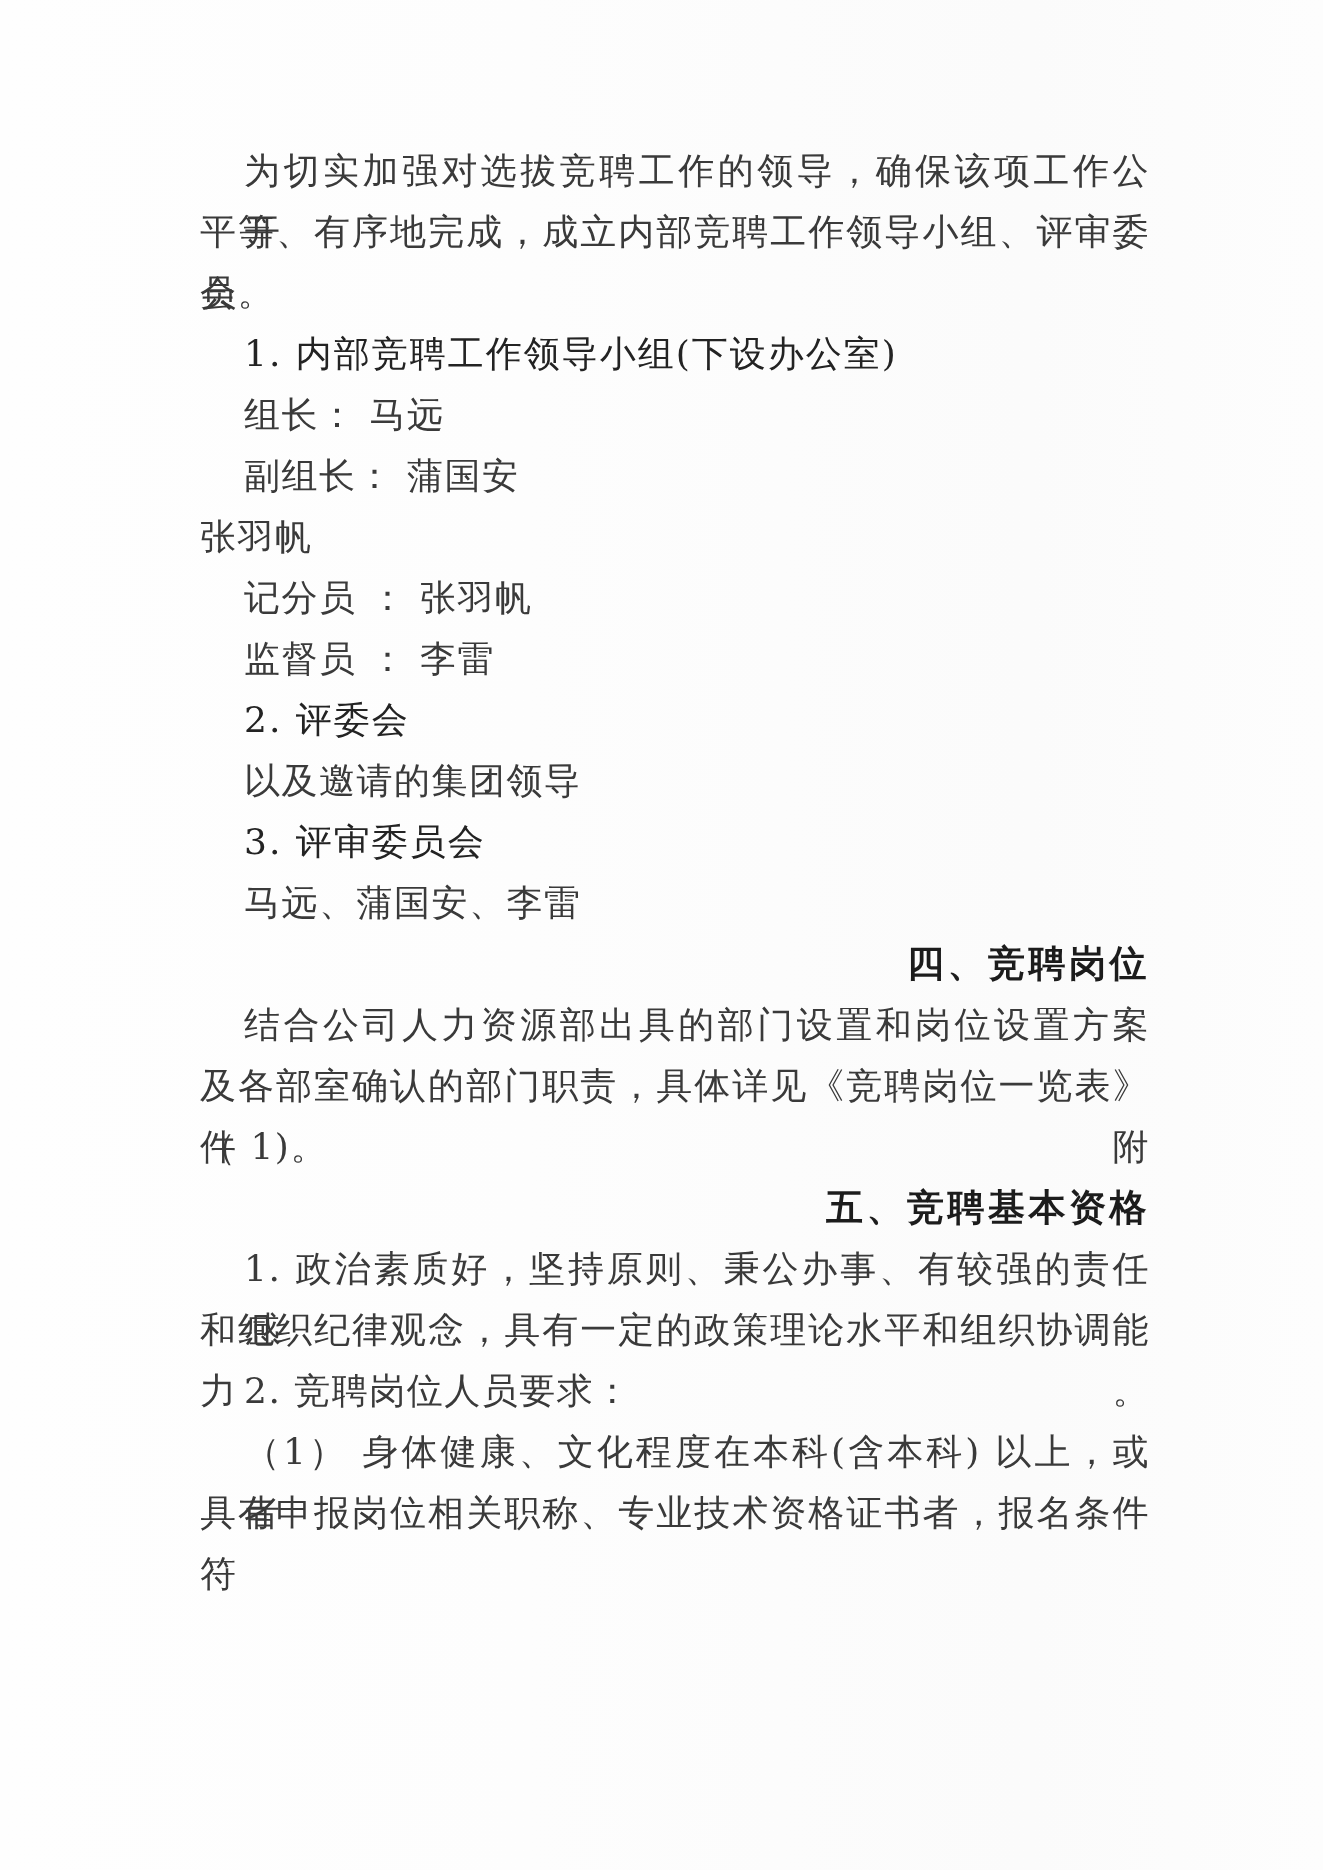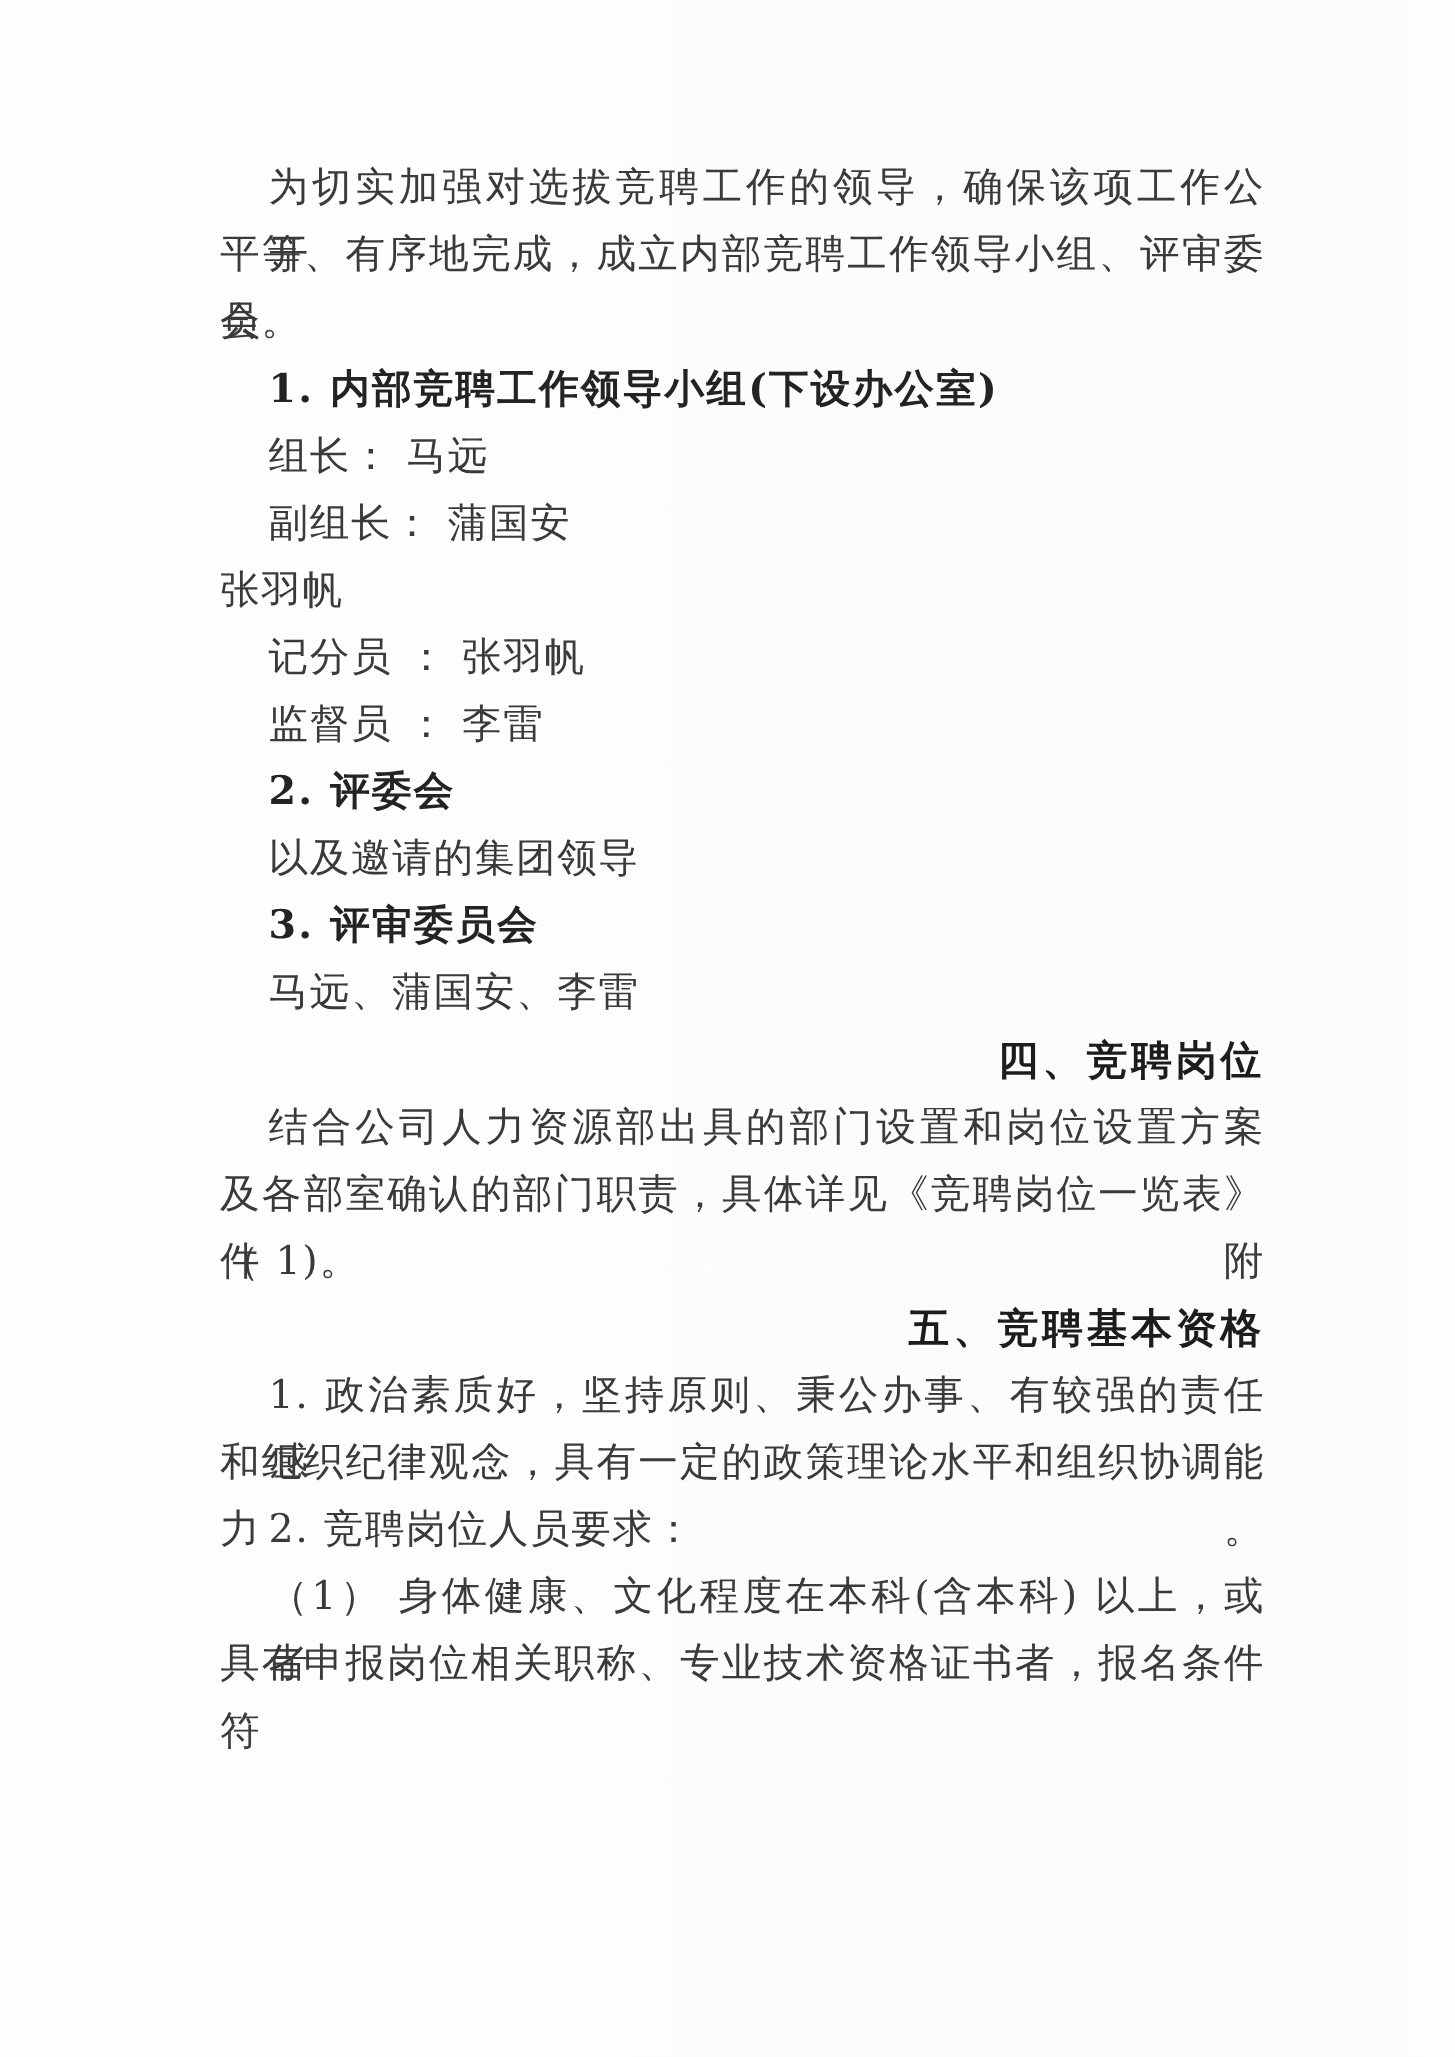--- a/index.html
+++ b/index.html
@@ -33,21 +33,21 @@
   }
   .line.justify {
     white-space: normal;
     text-align: justify;
     text-align-last: justify;
   }
   .line.indent {
     padding-left: 44px;
   }
   .line.heading-sub {
-    font-weight: bold;
+    font-weight: normal;
     color: #232323;
     letter-spacing: 2px;
   }
   .line.heading-major {
     font-family: "DejaVu Sans", "Liberation Sans", sans-serif;
     font-weight: bold;
     font-size: 37px;
     color: #1c1c1c;
     letter-spacing: 3.5px;
     text-align: right;

